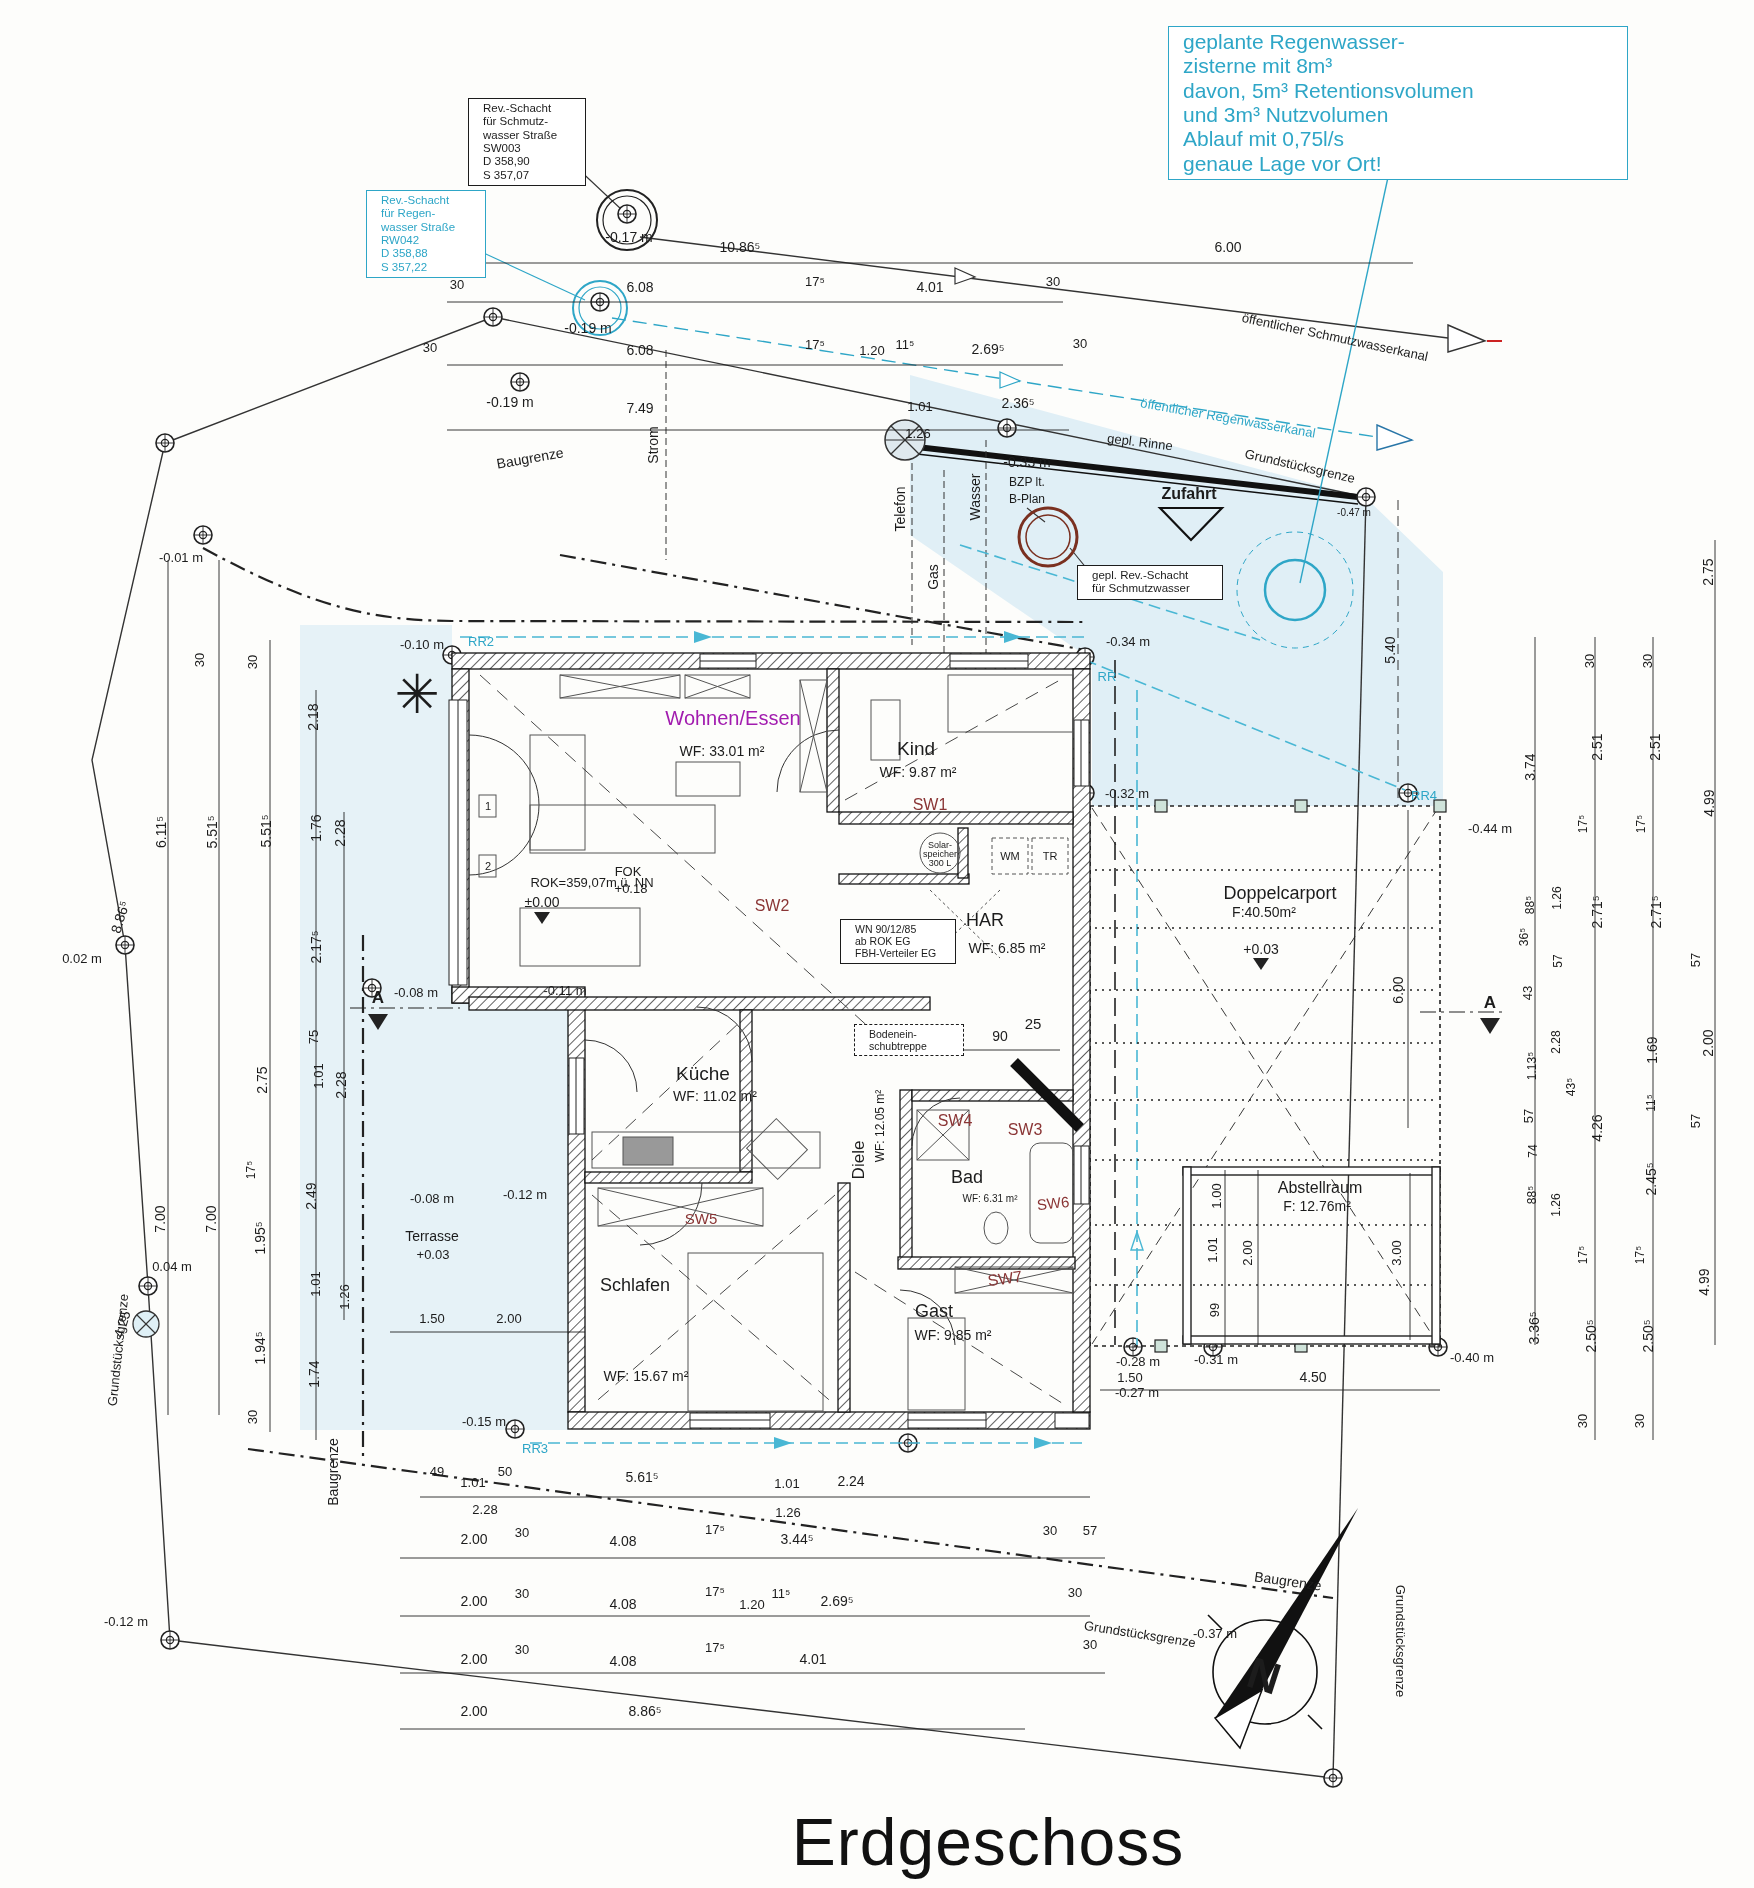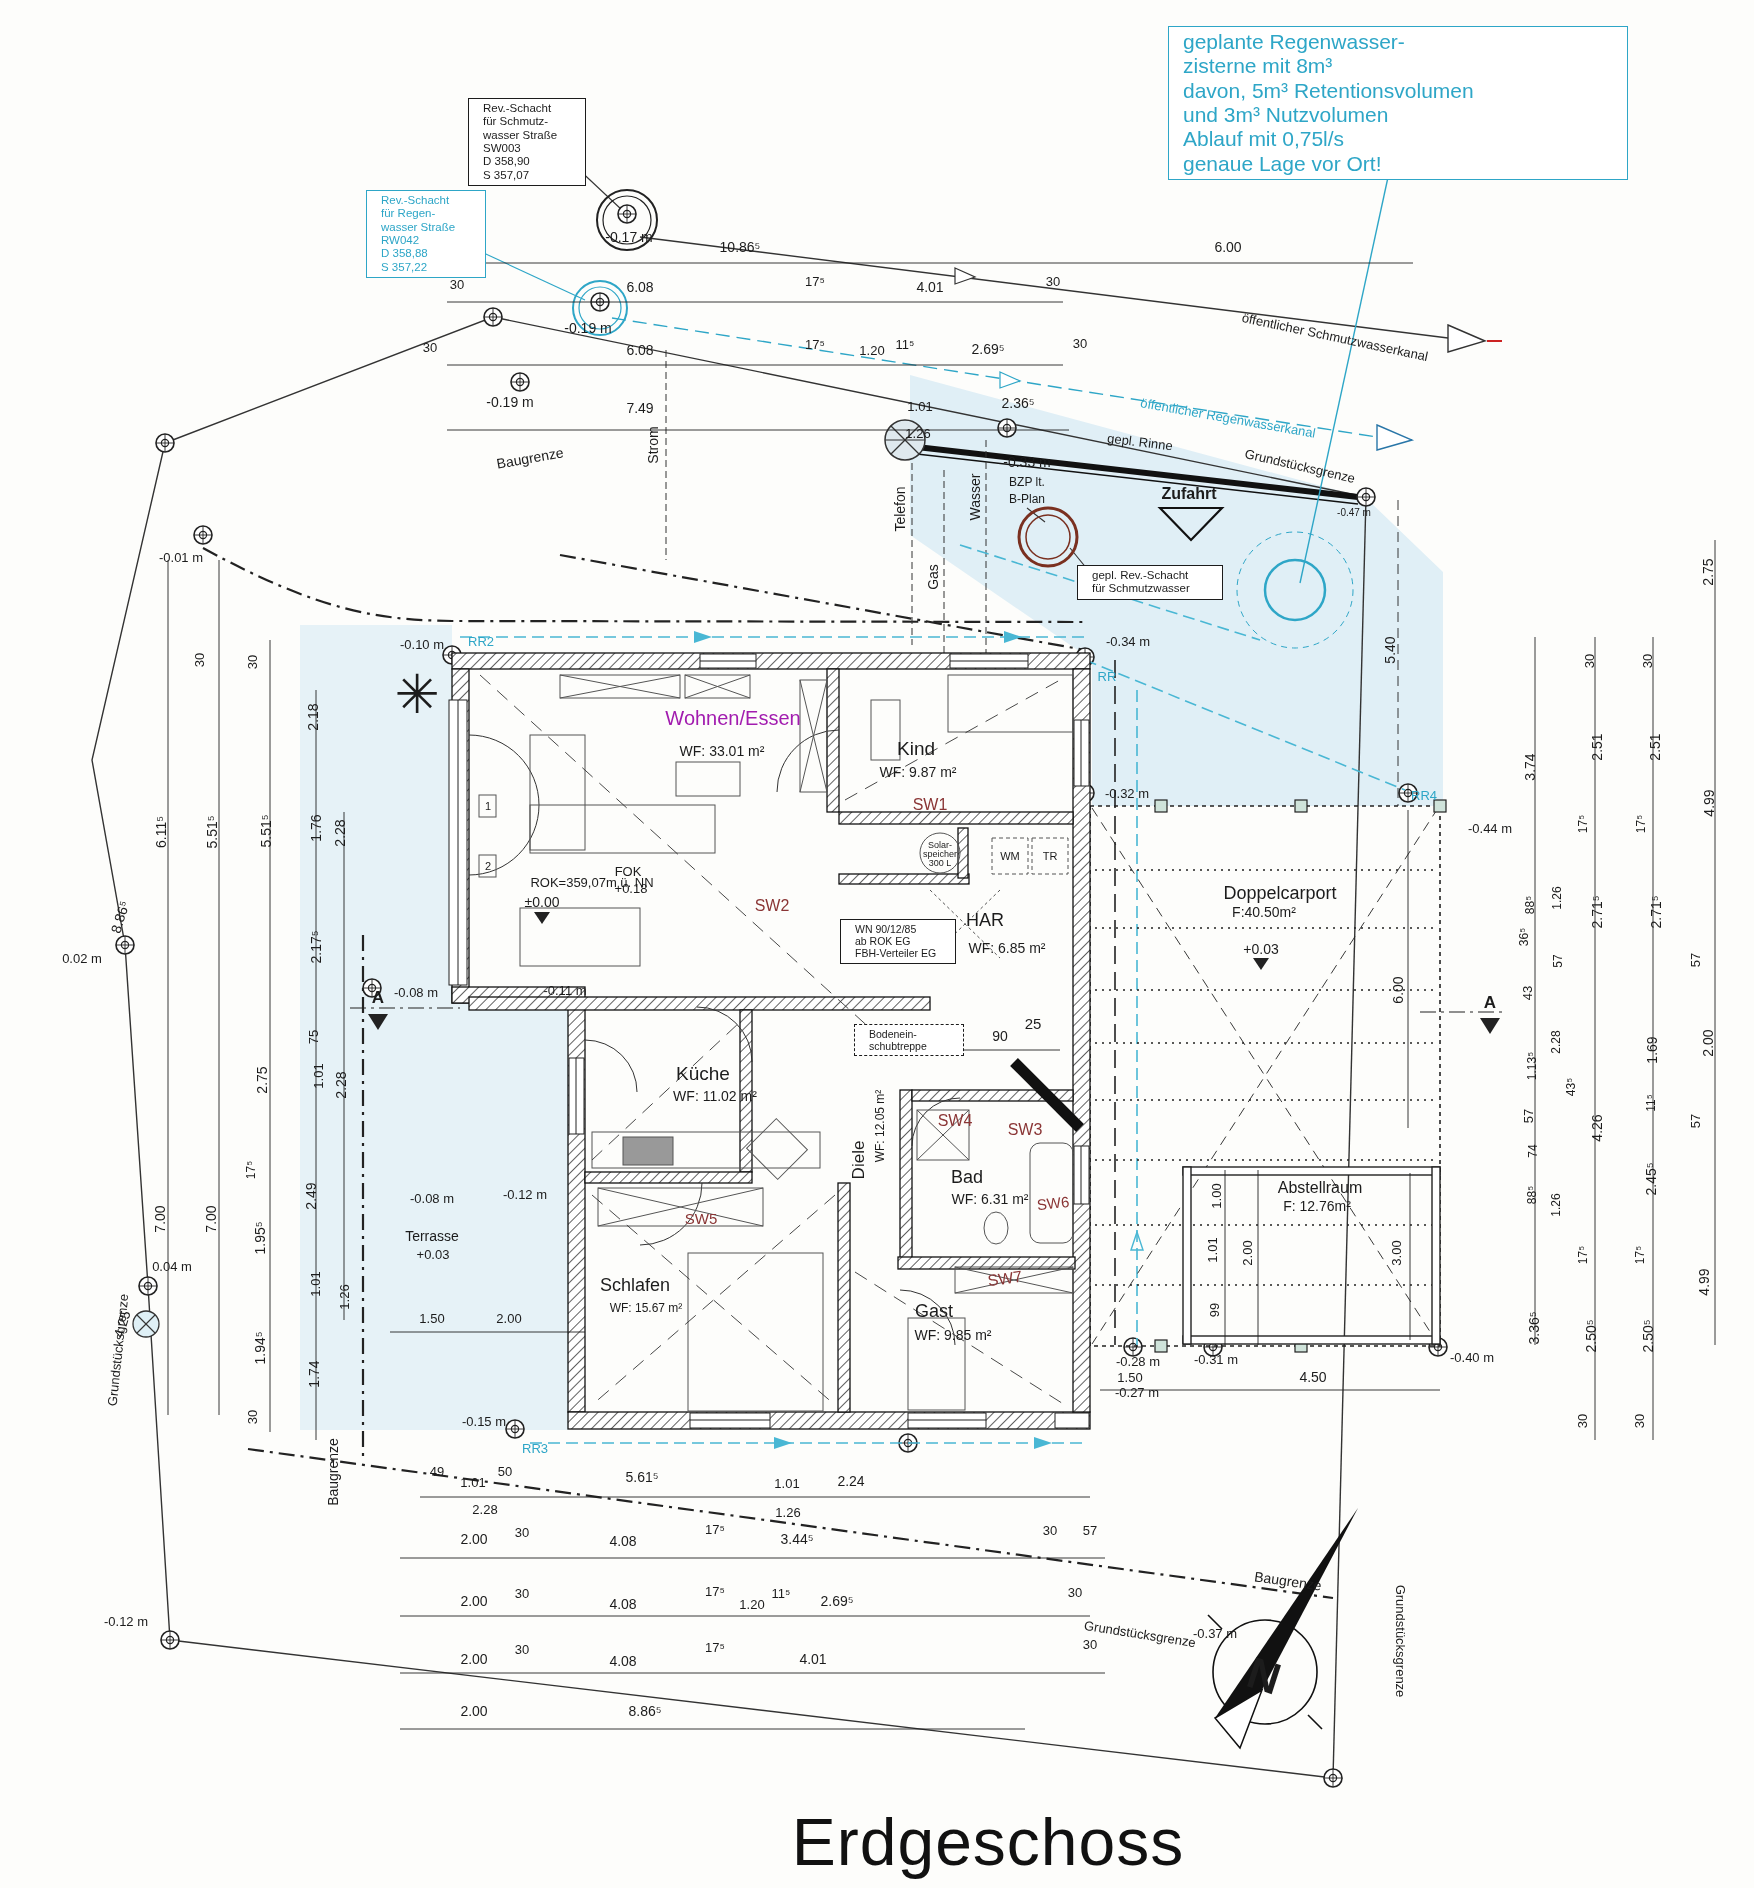--- a/index.html
+++ b/index.html
@@ -517,23 +517,23 @@
       <div class="ann" style="left: 1313px; top: 1377px; font-size: 14px; color: rgb(28, 28, 28);">4.50</div>
       <div class="ann" style="left: 733px; top: 718px; font-size: 20px; color: #a21caf;">Wohnen/Essen</div>
       <div class="ann" style="left: 722px; top: 751px; font-size: 14px; color: rgb(28, 28, 28);">WF: 33.01 m²</div>
       <div class="ann" style="left: 916px; top: 748px; font-size: 19px; color: rgb(28, 28, 28);">Kind</div>
       <div class="ann" style="left: 918px; top: 772px; font-size: 14px; color: rgb(28, 28, 28);">WF: 9.87 m²</div>
       <div class="ann" style="left: 703px; top: 1073px; font-size: 19px; color: rgb(28, 28, 28);">Küche</div>
       <div class="ann" style="left: 715px; top: 1096px; font-size: 14px; color: rgb(28, 28, 28);">WF: 11.02 m²</div>
       <div class="ann" style="left: 858px; top: 1160px; font-size: 17px; color: rgb(28, 28, 28); transform: translate(-50%, -50%) rotate(-90deg);">Diele</div>
       <div class="ann" style="left: 880px; top: 1126px; font-size: 12px; color: rgb(28, 28, 28); transform: translate(-50%, -50%) rotate(-90deg);">WF: 12.05 m²</div>
       <div class="ann" style="left: 967px; top: 1177px; font-size: 18px; color: rgb(28, 28, 28);">Bad</div>
-      <div class="ann" style="left: 990px; top: 1199px; font-size: 14px; color: rgb(28, 28, 28);">WF: 6.31 m²</div>
+      <div class="ann" style="left: 990px; top: 1199px; font-size: 10px; color: rgb(28, 28, 28);">WF: 6.31 m²</div>
       <div class="ann" style="left: 635px; top: 1285px; font-size: 18px; color: rgb(28, 28, 28);">Schlafen</div>
-      <div class="ann" style="left: 646px; top: 1308px; font-size: 12px; color: rgb(28, 28, 28);">WF: 15.67 m²</div>
+      <div class="ann" style="left: 646px; top: 1376px; font-size: 14px; color: rgb(28, 28, 28);">WF: 15.67 m²</div>
       <div class="ann" style="left: 934px; top: 1311px; font-size: 18px; color: rgb(28, 28, 28);">Gast</div>
       <div class="ann" style="left: 953px; top: 1335px; font-size: 14px; color: rgb(28, 28, 28);">WF: 9.85 m²</div>
       <div class="ann" style="left: 985px; top: 920px; font-size: 18px; color: rgb(28, 28, 28);">HAR</div>
       <div class="ann" style="left: 1007px; top: 948px; font-size: 14px; color: rgb(28, 28, 28);">WF: 6.85 m²</div>
       <div class="ann" style="left: 1280px; top: 893px; font-size: 18px; color: rgb(28, 28, 28);">Doppelcarport</div>
       <div class="ann" style="left: 1264px; top: 912px; font-size: 14px; color: rgb(28, 28, 28);">F:40.50m²</div>
       <div class="ann" style="left: 1320px; top: 1188px; font-size: 16px; color: rgb(28, 28, 28);">Abstellraum</div>
       <div class="ann" style="left: 1317px; top: 1206px; font-size: 14px; color: rgb(28, 28, 28);">F: 12.76m²</div>
       <div class="ann" style="left: 432px; top: 1236px; font-size: 14px; color: rgb(28, 28, 28);">Terrasse</div>
       <div class="ann" style="left: 433px; top: 1254px; font-size: 13px; color: rgb(28, 28, 28);">+0.03</div>

